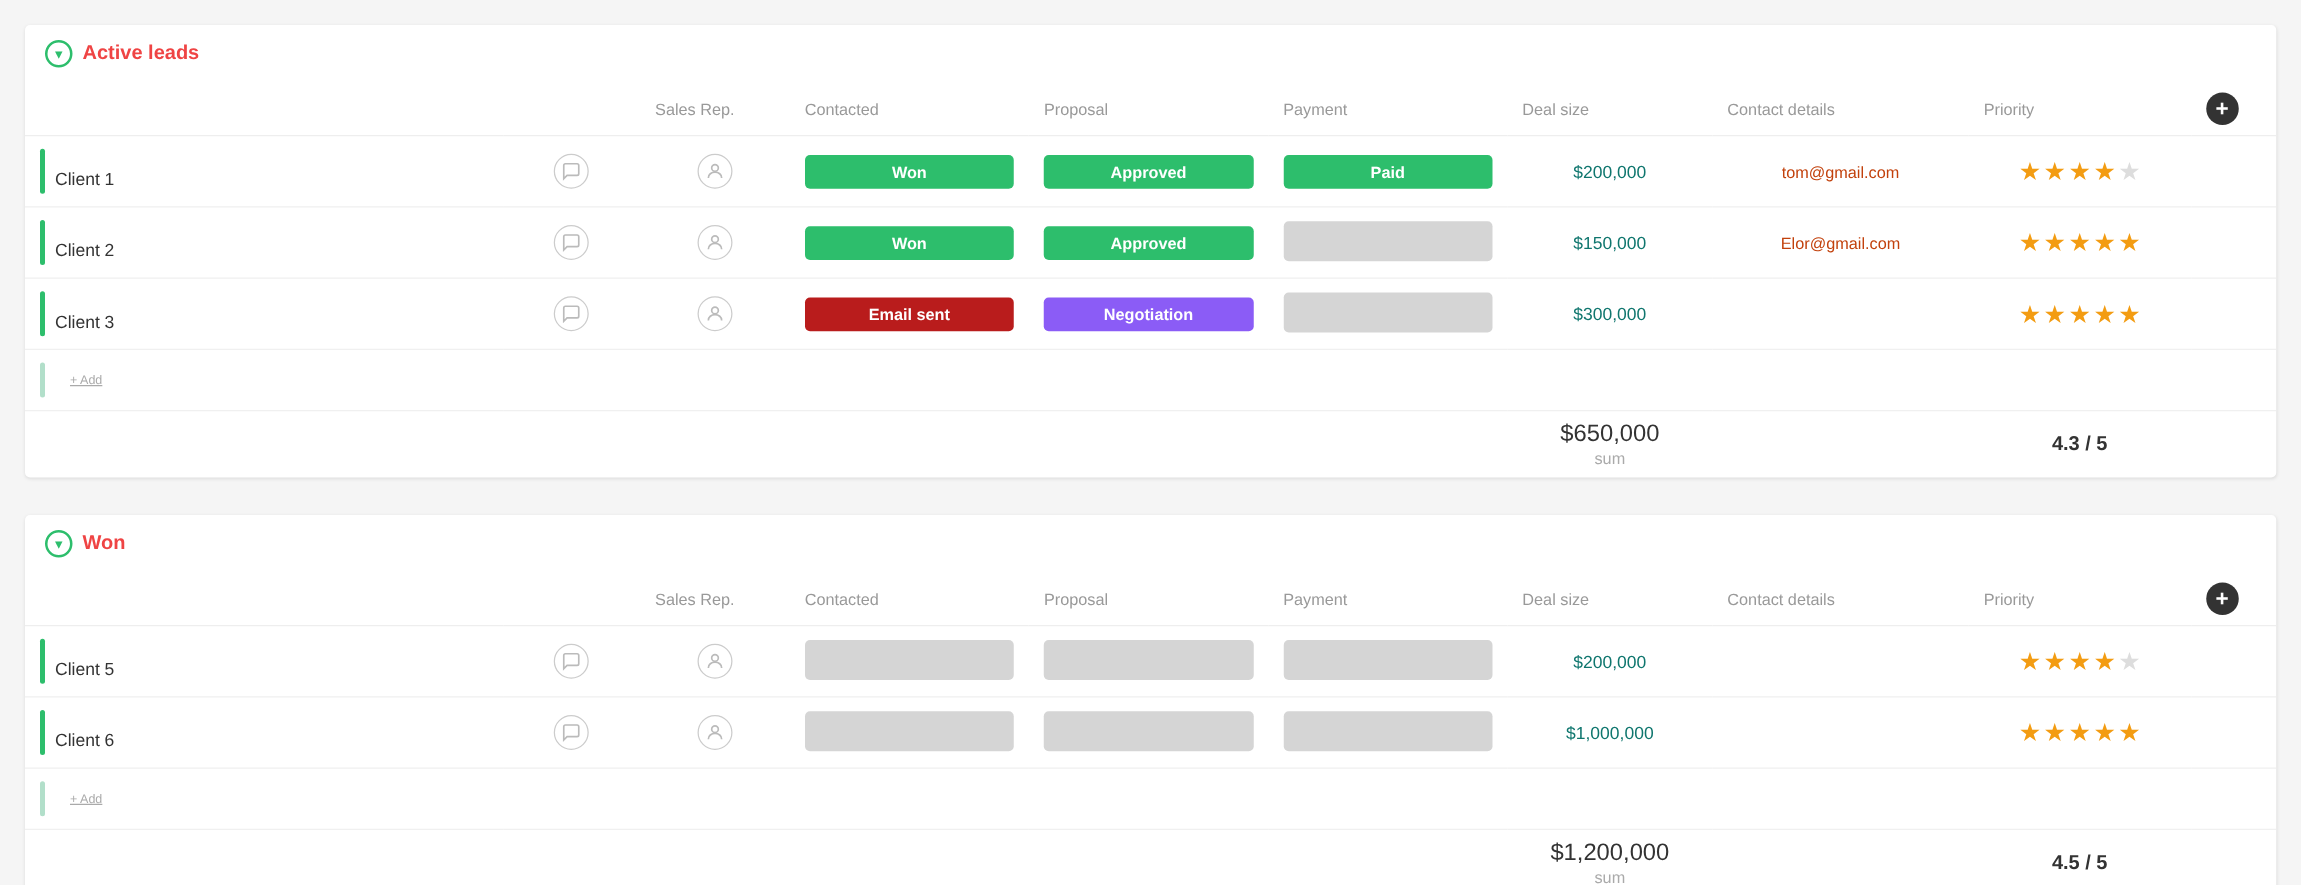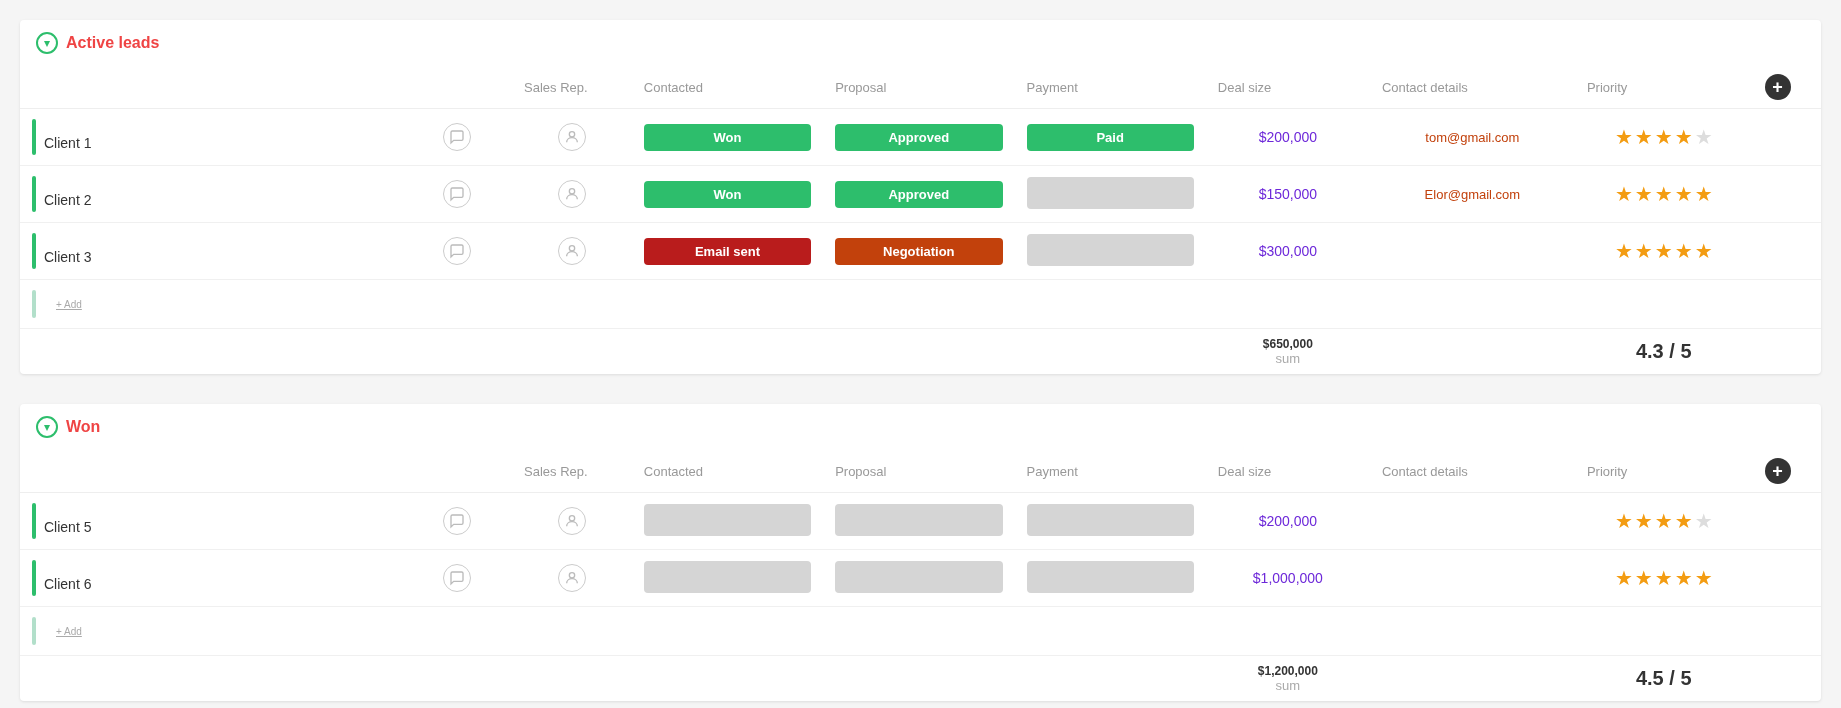--- a/index.html
+++ b/index.html
@@ -102,31 +102,31 @@
       padding: 6px 16px;
       border-radius: 4px;
       color: #fff;
       font-weight: bold;
       font-size: 13px;
       width: 100%;
       text-align: center;
     }
     .pill-green { background: #2dbe6c; }
     .pill-purple { background: #b91c1c; }
-    .pill-orange { background: #c2410c; }
+    .pill-orange { background: #8b5cf6; }
     .empty-pill {
       display: inline-block;
       width: 100%;
       height: 32px;
       background: #d5d5d5;
       border-radius: 4px;
     }
     .deal-size {
       font-size: 14px;
-      color: #6d28d9;
+      color: #0f766e;
     }
     .contact-link {
       color: #c2410c;
       font-size: 13px;
       text-decoration: none;
     }
     .stars {
       display: inline-flex;
       gap: 2px;
       font-size: 20px;
@@ -156,30 +156,30 @@
     .summary-row td {
       padding: 8px 12px;
       color: #555;
       font-size: 14px;
       text-align: right;
     }
     .summary-cell {
       text-align: center !important;
     }
     .sum-amount {
-      font-size: 12px;
-      font-weight: bold;
+      font-size: 19px;
+      font-weight: normal;
       color: #333;
     }
     .sum-label {
       font-size: 13px;
       color: #aaa;
     }
     .avg-score {
-      font-size: 20px;
+      font-size: 16px;
       font-weight: bold;
       color: #333;
     }
     .add-section-btn {
       width: 26px;
       height: 26px;
       border-radius: 50%;
       background: #333;
       color: #fff;
       display: inline-flex;

